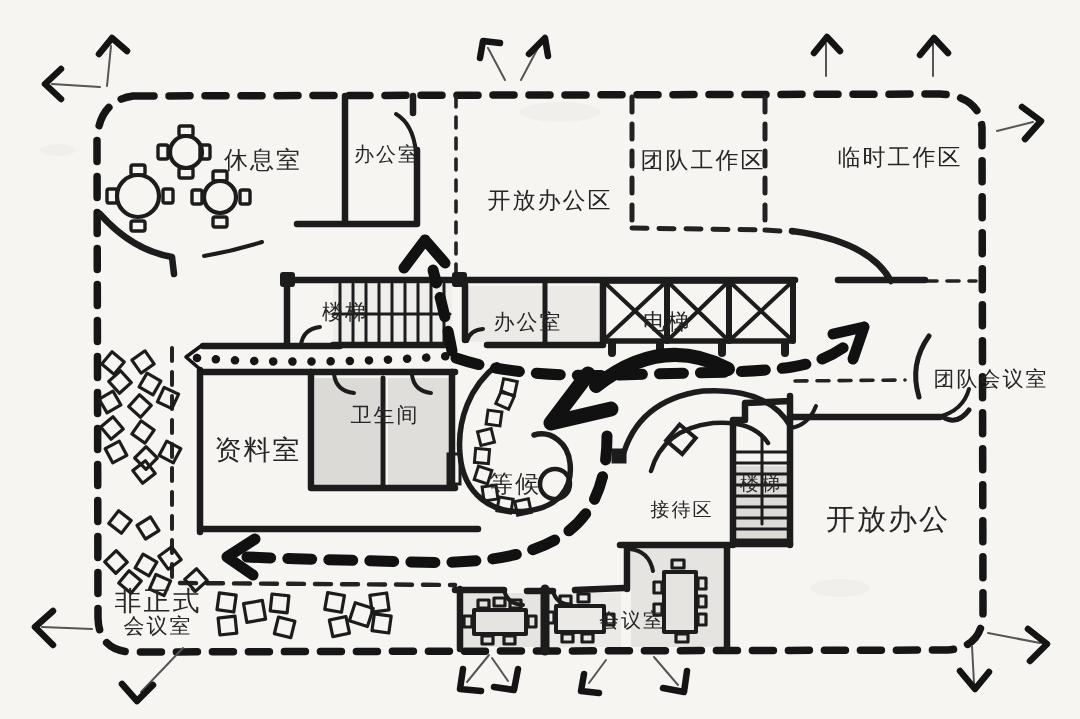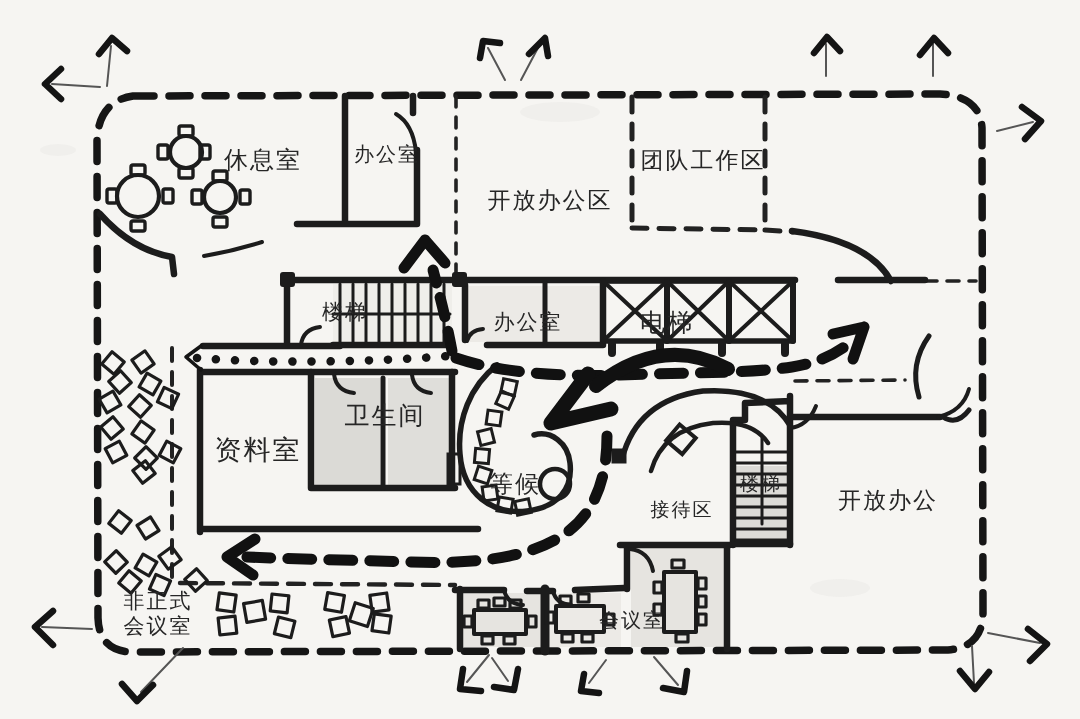--- a/index.html
+++ b/index.html
@@ -279,26 +279,28 @@
       <path d="M 53,611 L 35,627 L 53,645"></path>
     </g>
   </g>
 </svg>
 
 <div class="labels">
   <div class="lbl" style="left:263px;top:160px;font-size:24px">休息室</div>
   <div class="lbl" style="left:387px;top:154px;font-size:20px">办公室</div>
   <div class="lbl" style="left:703px;top:160px;font-size:23px">团队工作区</div>
   <div class="lbl" style="left:550px;top:200px;font-size:23px">开放办公区</div>
+  <div class="lbl" style="left:900px;top:157px;font-size:23px">临时工作区</div>
   <div class="lbl" style="left:345px;top:312px;font-size:21px">楼梯</div>
   <div class="lbl" style="left:528px;top:322px;font-size:21px">办公室</div>
-  <div class="lbl" style="left:667px;top:322px;font-size:25px">电梯</div>
-  <div class="lbl" style="left:385px;top:415px;font-size:25px">卫生间</div>
+  <div class="lbl" style="left:667px;top:322px;font-size:22px">电梯</div>
+  <div class="lbl" style="left:991px;top:379px;font-size:21px">团队会议室</div>
+  <div class="lbl" style="left:385px;top:415px;font-size:21px">卫生间</div>
   <div class="lbl" style="left:258px;top:450px;font-size:27px">资料室</div>
   <div class="lbl" style="left:515px;top:484px;font-size:24px">等候</div>
   <div class="lbl" style="left:682px;top:510px;font-size:19px">接待区</div>
   <div class="lbl" style="left:761px;top:484px;font-size:19px">楼梯</div>
-  <div class="lbl" style="left:888px;top:500px;font-size:23px">开放办公</div>
-  <div class="lbl" style="left:158px;top:601px;font-size:21px">非正式</div>
+  <div class="lbl" style="left:888px;top:520px;font-size:29px">开放办公</div>
+  <div class="lbl" style="left:158px;top:601px;font-size:27px">非正式</div>
   <div class="lbl" style="left:158px;top:626px;font-size:21px">会议室</div>
   <div class="lbl" style="left:632px;top:620px;font-size:20px">会议室</div>
 </div>
 </div>
 
 </body></html>

